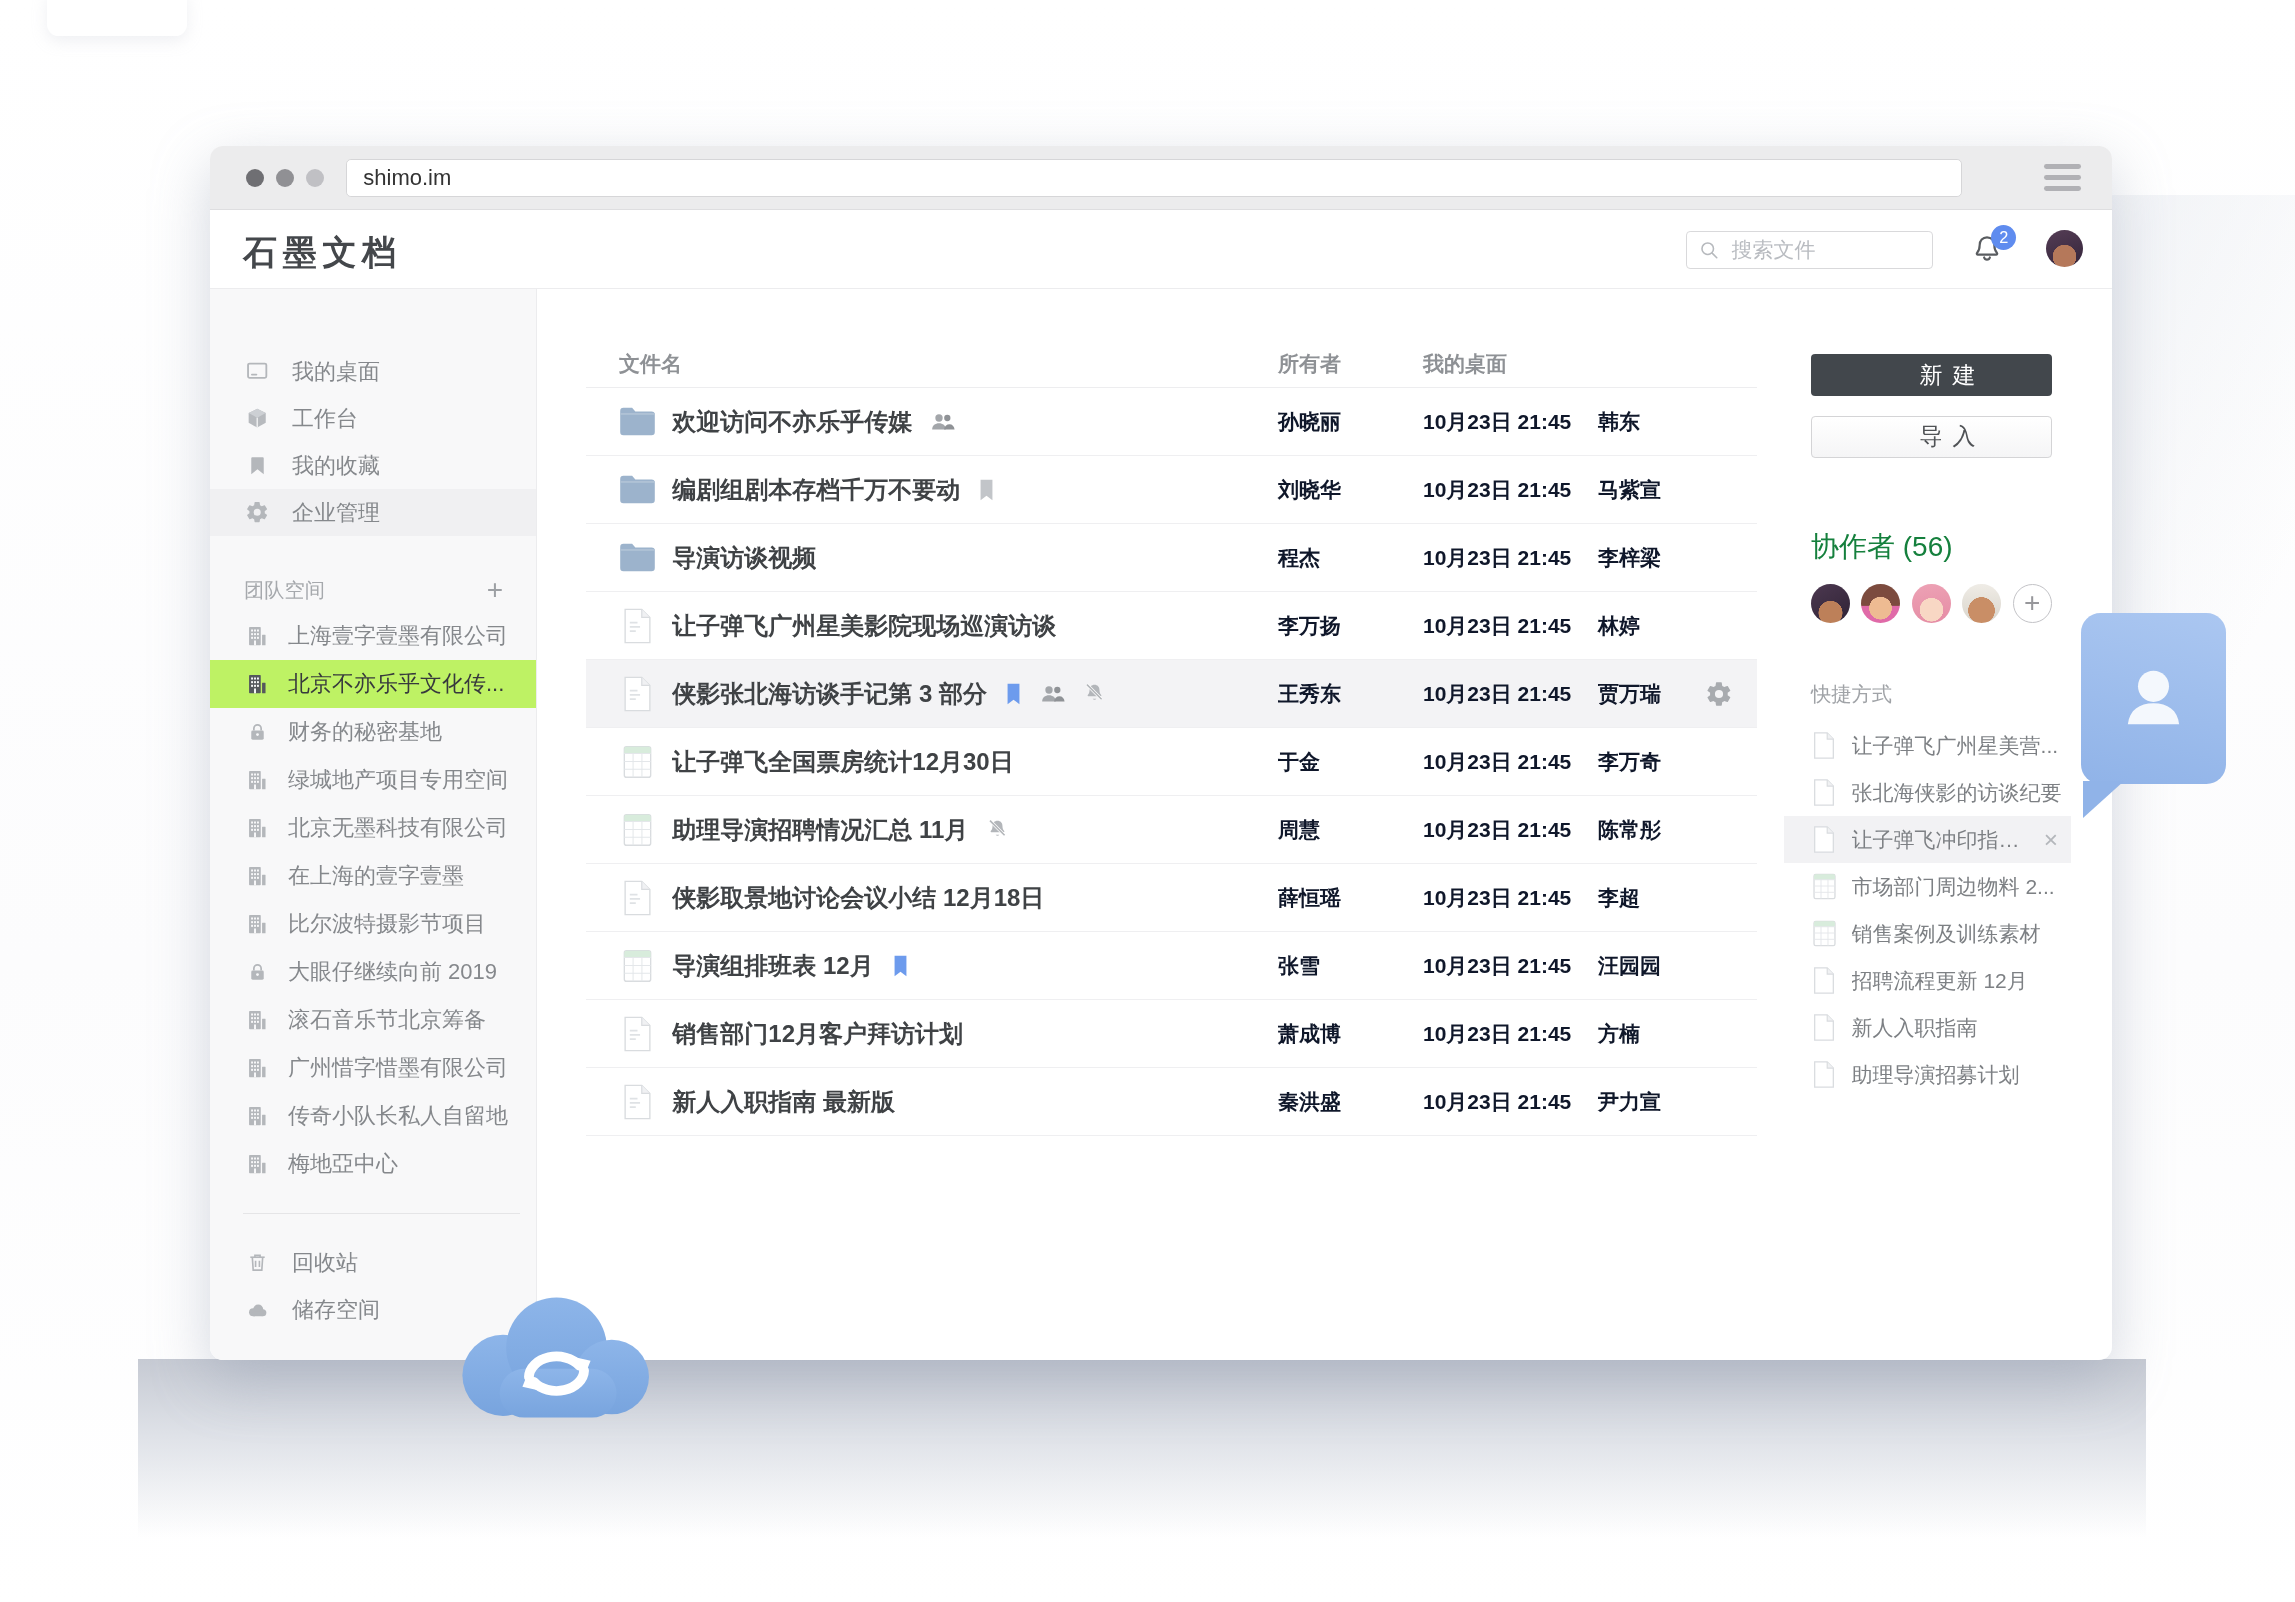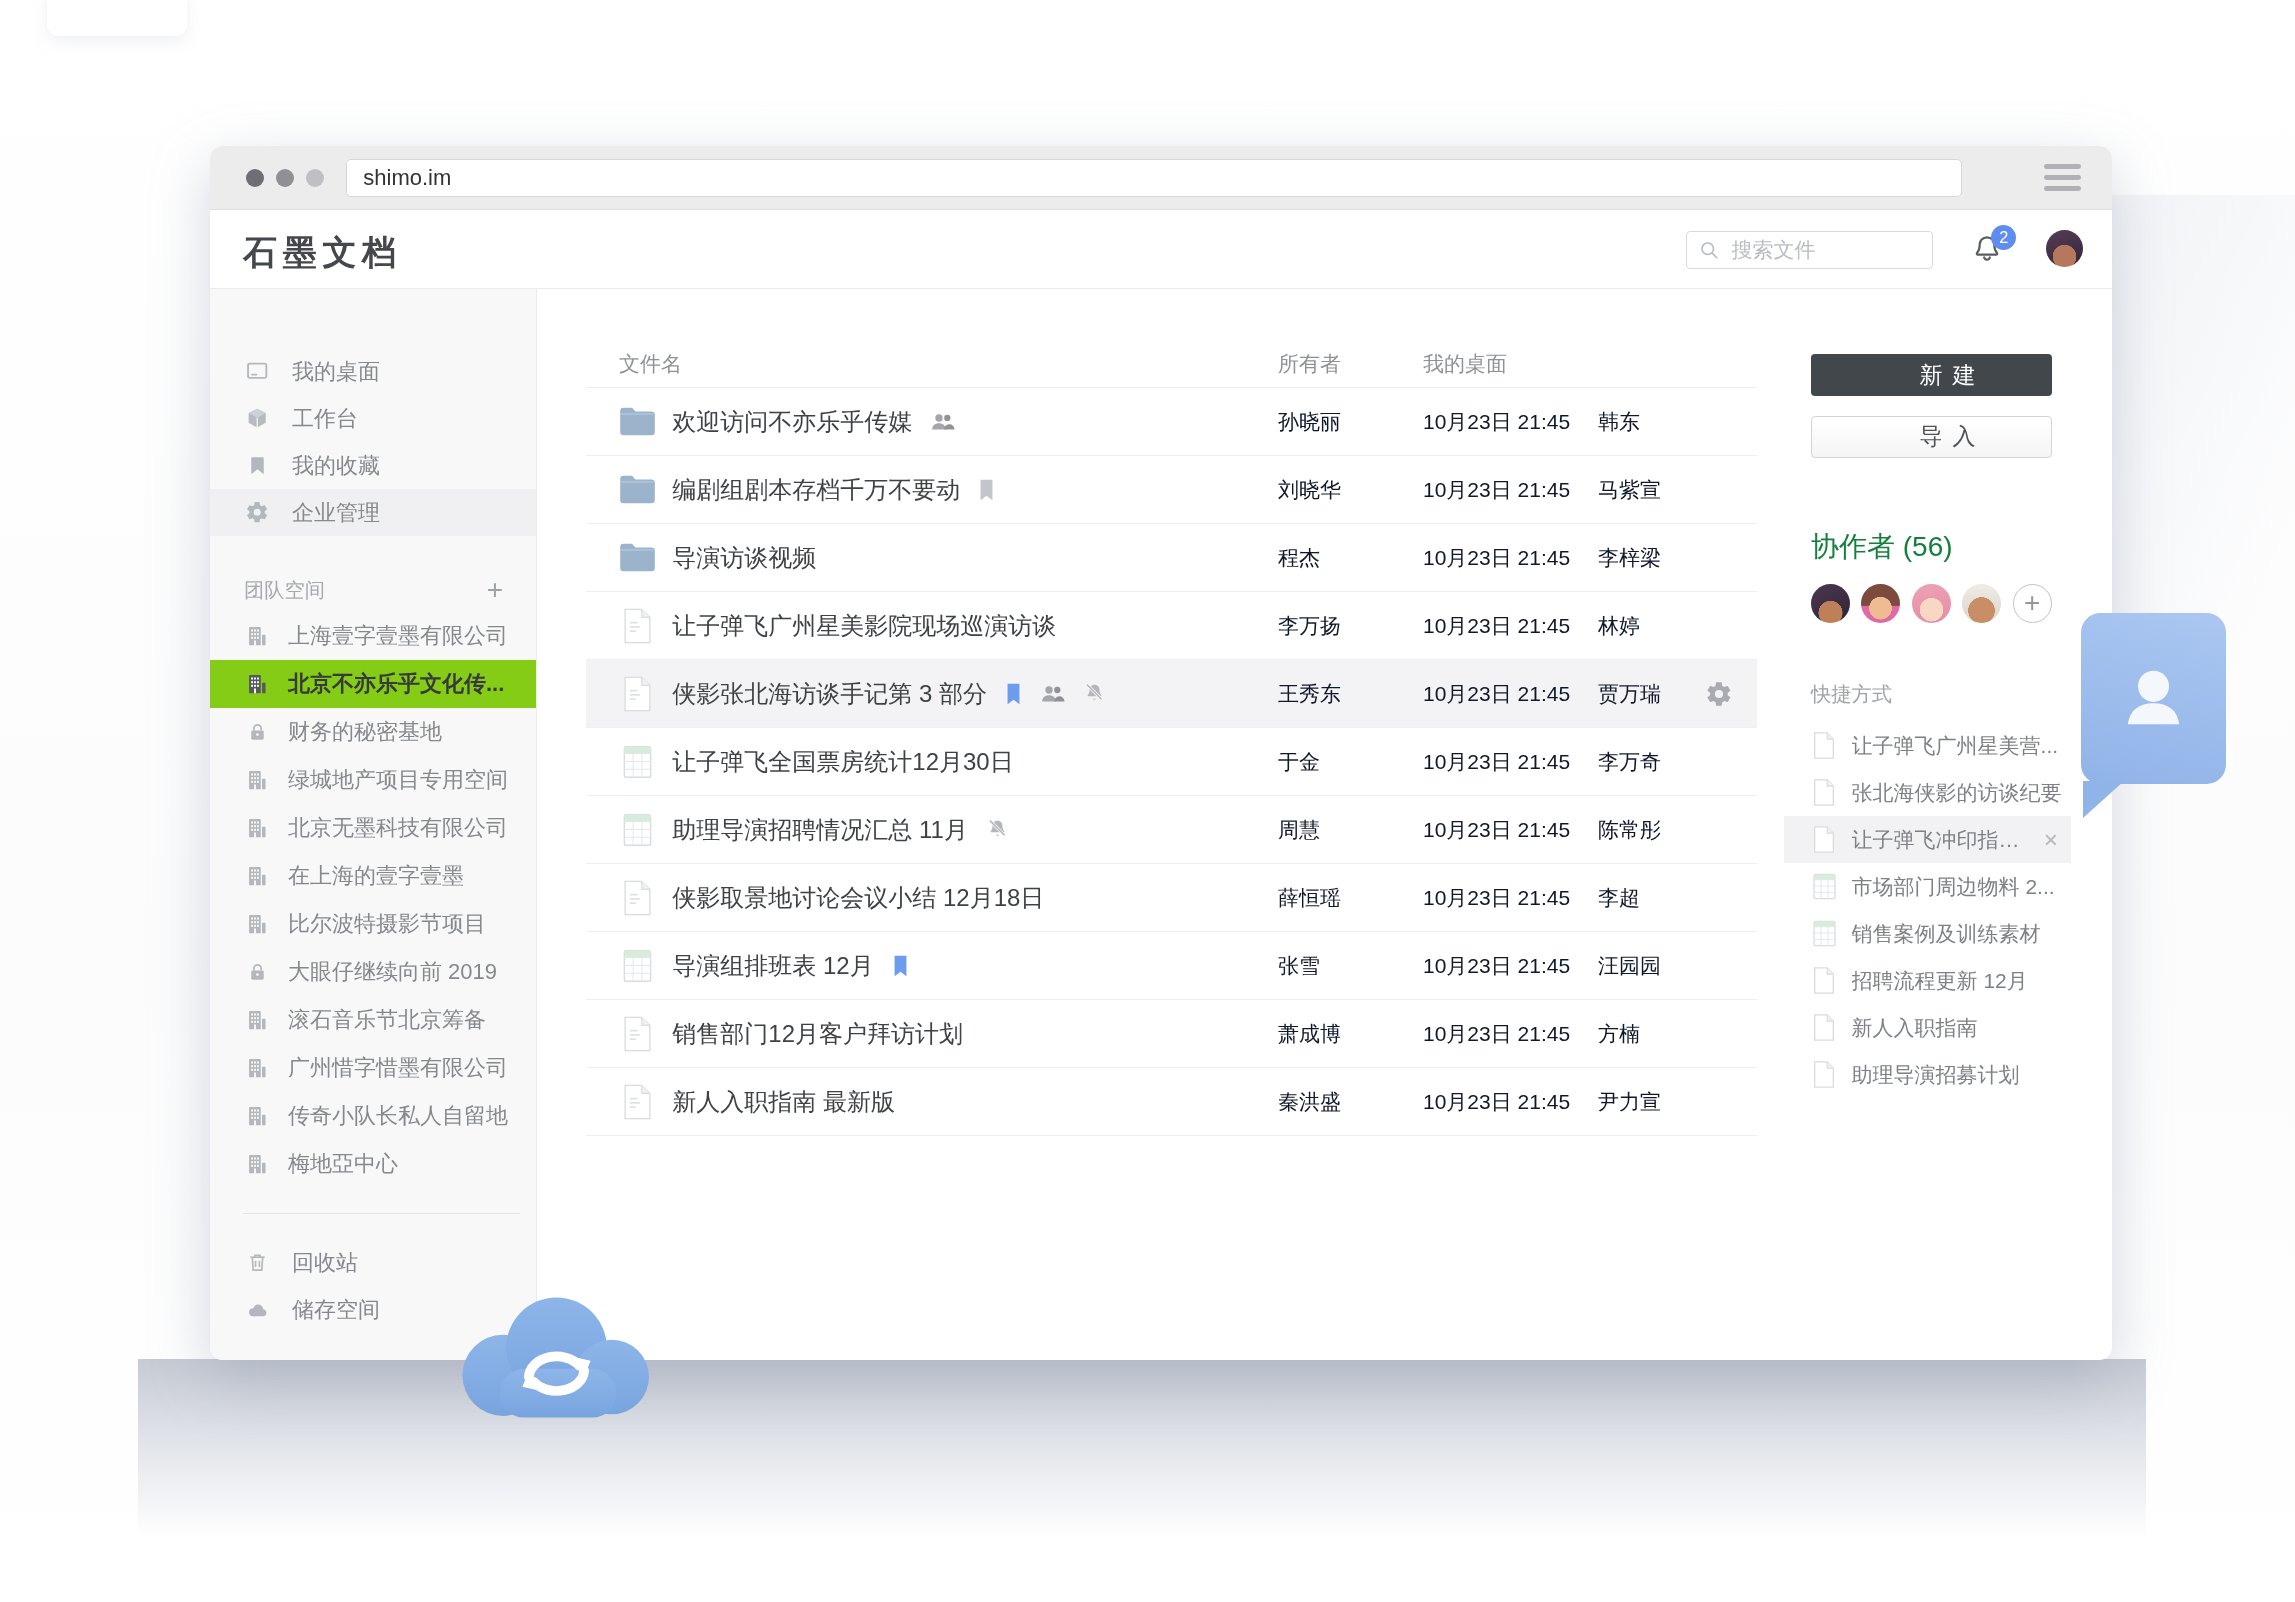--- a/index.html
+++ b/index.html
@@ -59,28 +59,28 @@
   .side-item.soft{background:#f0f0f2;}
   .side-section{margin-top:42px;height:24.4px;display:flex;align-items:center;padding:0 33px 0 34px;}
   .side-section .sec-label{font-size:20.3px;color:#a6a9ad;flex:1;}
   .side-section .sec-add{font-size:28px;color:#9da0a4;font-weight:300;cursor:pointer;line-height:1;}
   .team-list{margin-top:9.8px;display:flex;flex-direction:column;}
   .team-item{height:48px;display:flex;align-items:center;padding-left:34px;gap:18px;font-size:22px;color:#85888c;cursor:pointer;white-space:nowrap;}
   .team-item .sic{width:26px;height:26px;display:flex;align-items:center;justify-content:center;flex:none;}
   .team-item .ic{display:none;}
   .team-item.t-building .ic-building{display:flex;}
   .team-item.t-lock .ic-lock{display:flex;}
-  .team-item.selected{background:#84cc16;color:#37393d;font-weight:700;}
+  .team-item.selected{background:#bef264;color:#37393d;font-weight:400;}
   .team-item.selected .ic-building svg .bfill{fill:#55585d;}
   .side-divider{height:0.8px;background:#e5e5e7;margin:24.4px 16.3px 0 33px;flex:none;}
   .side-footer{margin-top:26px;display:flex;flex-direction:column;}
 
   
   .main{flex:1;min-width:0;background:#fff;}
-  .list{margin:52px 0 0 49px;width:1170px;}
+  .list{margin:52px 0 0 49px;width:1170px;font-weight:bold;}
   .lhead{height:46px;display:grid;grid-template-columns:659px 145px 175px 1fr;align-items:center;padding:0 33px;
     box-sizing:content-box;width:1105px;border-bottom:0.8px solid #ededef;}
   .lhead div{font-size:21px;color:#8e9195;}
   .row{position:relative;height:67px;display:grid;grid-template-columns:659px 145px 175px 1fr;align-items:center;
     padding:0 33px;box-sizing:content-box;width:1105px;border-bottom:0.8px solid #efeff1;cursor:pointer;}
   .row.hover{background:#f3f3f5;}
   .cell-name{display:flex;align-items:center;gap:16.3px;min-width:0;}
   .ficon{width:37px;height:36px;flex:none;display:flex;align-items:center;justify-content:center;}
   .ficon .ic{display:none;}
   .row.t-folder .ic-folder{display:flex;}

